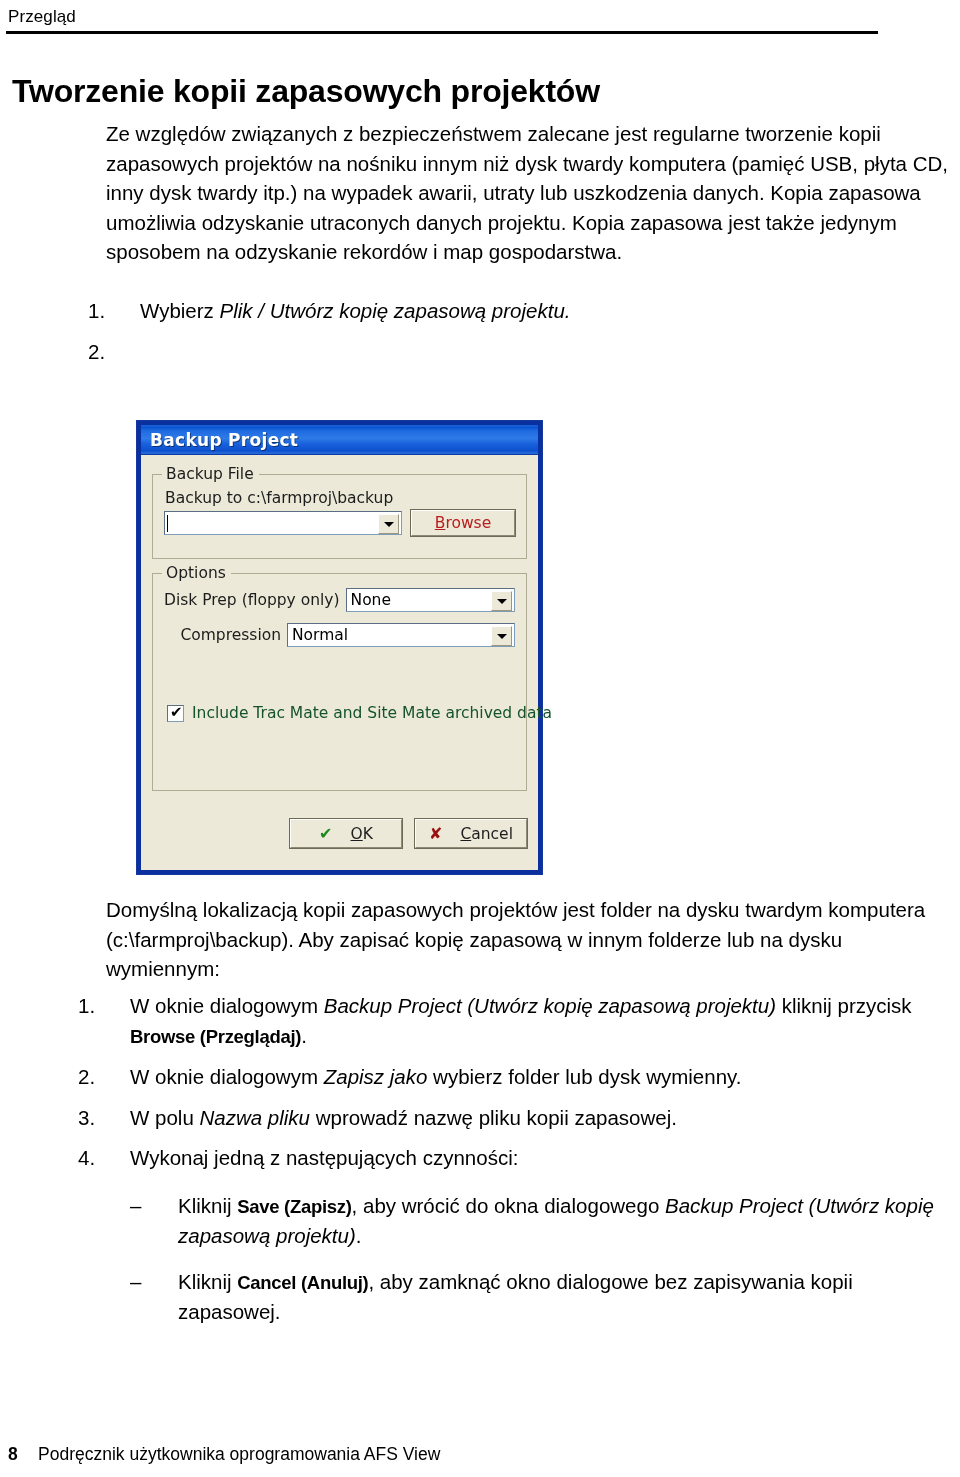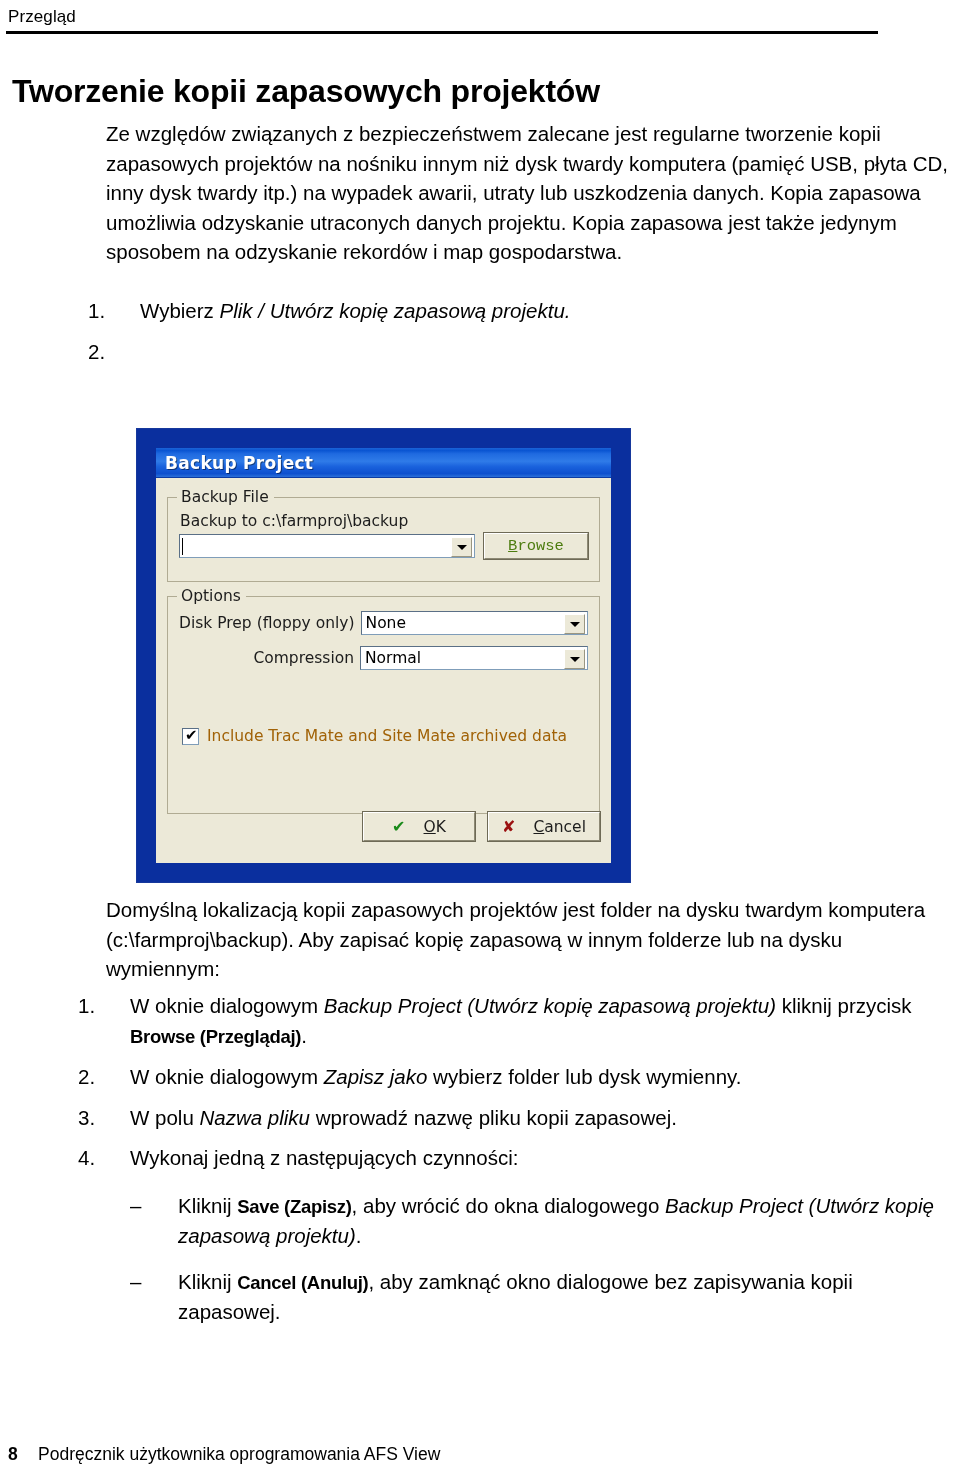--- a/index.html
+++ b/index.html
@@ -130,28 +130,27 @@
   }
   .page-footer .foot-text {
     display: inline-block;
   }
 
   
   .dialog-shot {
     position: absolute;
     left: 136px;
     top: 420px;
-    width: 495px;
+    width: 407px;
     height: 455px;
     background: #0a2f9e;
     border: 1px solid #16389c;
     box-sizing: border-box;
-    padding: 19px;
+    padding: 4px;
     font-family: "DejaVu Sans", sans-serif;
-    margin-top: 8px;
   }
   .dlg-inner {
     width: 100%;
     height: 100%;
     background: #ece9d8;
     position: relative;
     box-sizing: border-box;
   }
   .dlg-titlebar {
     height: 30px;
@@ -265,23 +264,22 @@
     margin-left: 9px;
     background: #ece9d8;
     border: 1px solid #ffffff;
     border-right-color: #8d8974;
     border-bottom-color: #8d8974;
     outline: 1px solid #6e6a56;
     display: flex;
     align-items: center;
     justify-content: center;
     font-size: 15.5px;
-    color: #4d7c0f;
-    box-sizing: border-box;
-    font-family: Liberation Mono, monospace;
+    color: #b91c1c;
+    box-sizing: border-box;
   }
   .btn-browse .u { text-decoration: underline; }
 
   .opt-row {
     display: flex;
     align-items: center;
     justify-content: flex-end;
     margin-bottom: 11px;
   }
   .opt-row .opt-label {
@@ -311,21 +309,21 @@
   .chk-box .tick {
     position: absolute;
     left: 2px; top: -2px;
     font-size: 15px;
     line-height: 17px;
     color: #000;
     font-weight: bold;
   }
   .chk-label {
     font-size: 15.5px;
-    color: #a16207;
+    color: #14532d;
     margin-left: 8px;
     white-space: nowrap;
   }
 
   .btn-row {
     position: absolute;
     right: 11px;
     bottom: 22px;
     display: flex;
   }

